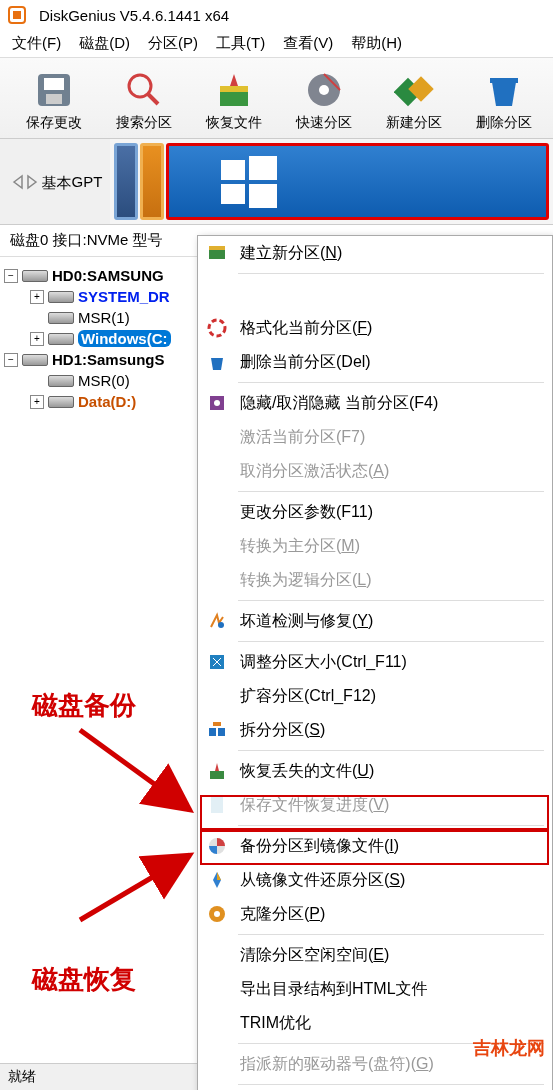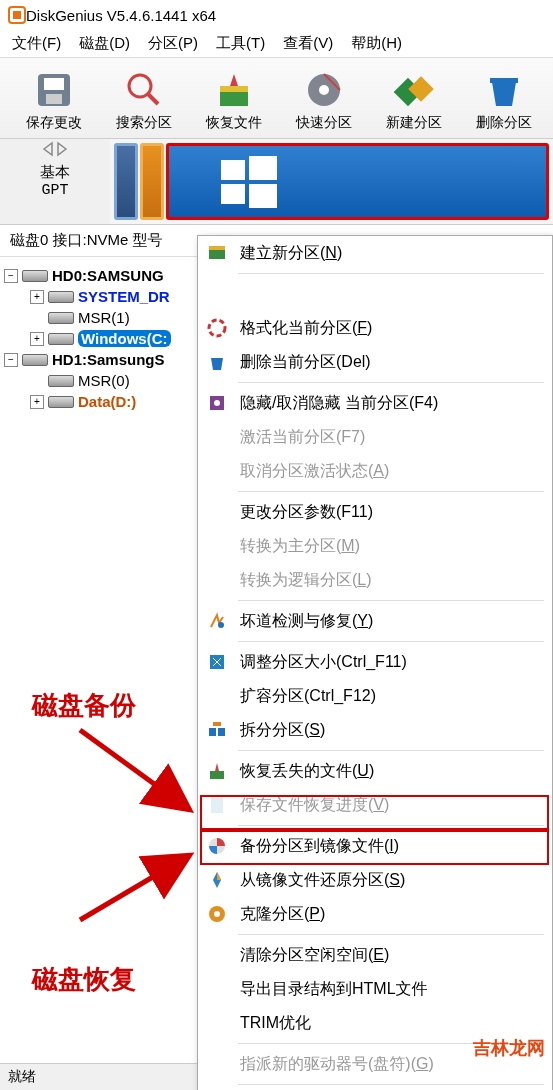--- a/index.html
+++ b/index.html
@@ -1,31 +1,31 @@
 <!DOCTYPE html>
 <html><head>
   <meta charset="utf-8">
   <style>
     * { margin: 0; padding: 0; box-sizing: border-box; }
     body { font-family: "Microsoft YaHei", "Segoe UI", sans-serif; font-size: 14px; background: #fff; width: 553px; height: 1090px; overflow: hidden; position: relative; }
     
-    .title-bar { display: flex; align-items: center; padding: 6px 8px; background: #fff; gap: 0; }
+    .title-bar { display: flex; align-items: center; padding: 6px 8px; background: #fff; gap: 13px; }
     .app-icon { width: 18px; height: 18px; }
     .title-text { font-size: 15px; color: #000; }
     
     .menu-bar { display: flex; padding: 4px 12px; gap: 18px; background: #fff; }
     .menu-item { font-size: 15px; color: #000; cursor: pointer; }
     
     .toolbar { display: flex; padding: 8px 15px 4px; gap: 12px; background: linear-gradient(#fafafa, #f0f0f0); border-top: 1px solid #ddd; border-bottom: 1px solid #ccc; }
     .toolbar-btn { display: flex; flex-direction: column; align-items: center; padding: 2px 6px; cursor: pointer; min-width: 78px; }
     .toolbar-icon { width: 44px; height: 44px; display: flex; align-items: center; justify-content: center; }
     .toolbar-label { font-size: 14px; color: #000; margin-top: 2px; }
     
     .disk-bar { display: flex; align-items: stretch; height: 86px; border-bottom: 1px solid #ccc; background: #f5f5f5; }
-    .disk-info { width: 110px; display: flex; flex-direction: column; align-items: center; justify-content: flex-start; background: #f0f0f0; font-family: Liberation Mono, monospace; }
+    .disk-info { width: 110px; display: flex; flex-direction: row; align-items: center; justify-content: center; background: #f0f0f0; }
     .disk-bars { flex: 1; display: flex; gap: 2px; padding: 4px; }
     .bar { border-radius: 3px; }
     .bar-blue { flex: 0 0 24px; background: linear-gradient(#4a6fa5, #2b4d7e); border: 3px solid #7aa5d6; }
     .bar-orange { flex: 0 0 24px; background: linear-gradient(#e89020, #c77010); border: 3px solid #f0b050; }
     .bar-main { flex: 1; background: linear-gradient(#3080d0, #0e5cb0); border: 3px solid #e00000; position: relative; display: flex; align-items: center; justify-content: flex-start; padding-left: 50px; }
     
     .status-line { padding: 6px 10px; font-size: 15px; border-bottom: 1px solid #ddd; }
     
     .tree { padding: 8px 4px; font-size: 15px; background: #fff; }
     .tree-row { display: flex; align-items: center; padding: 2px 0; gap: 4px; }

